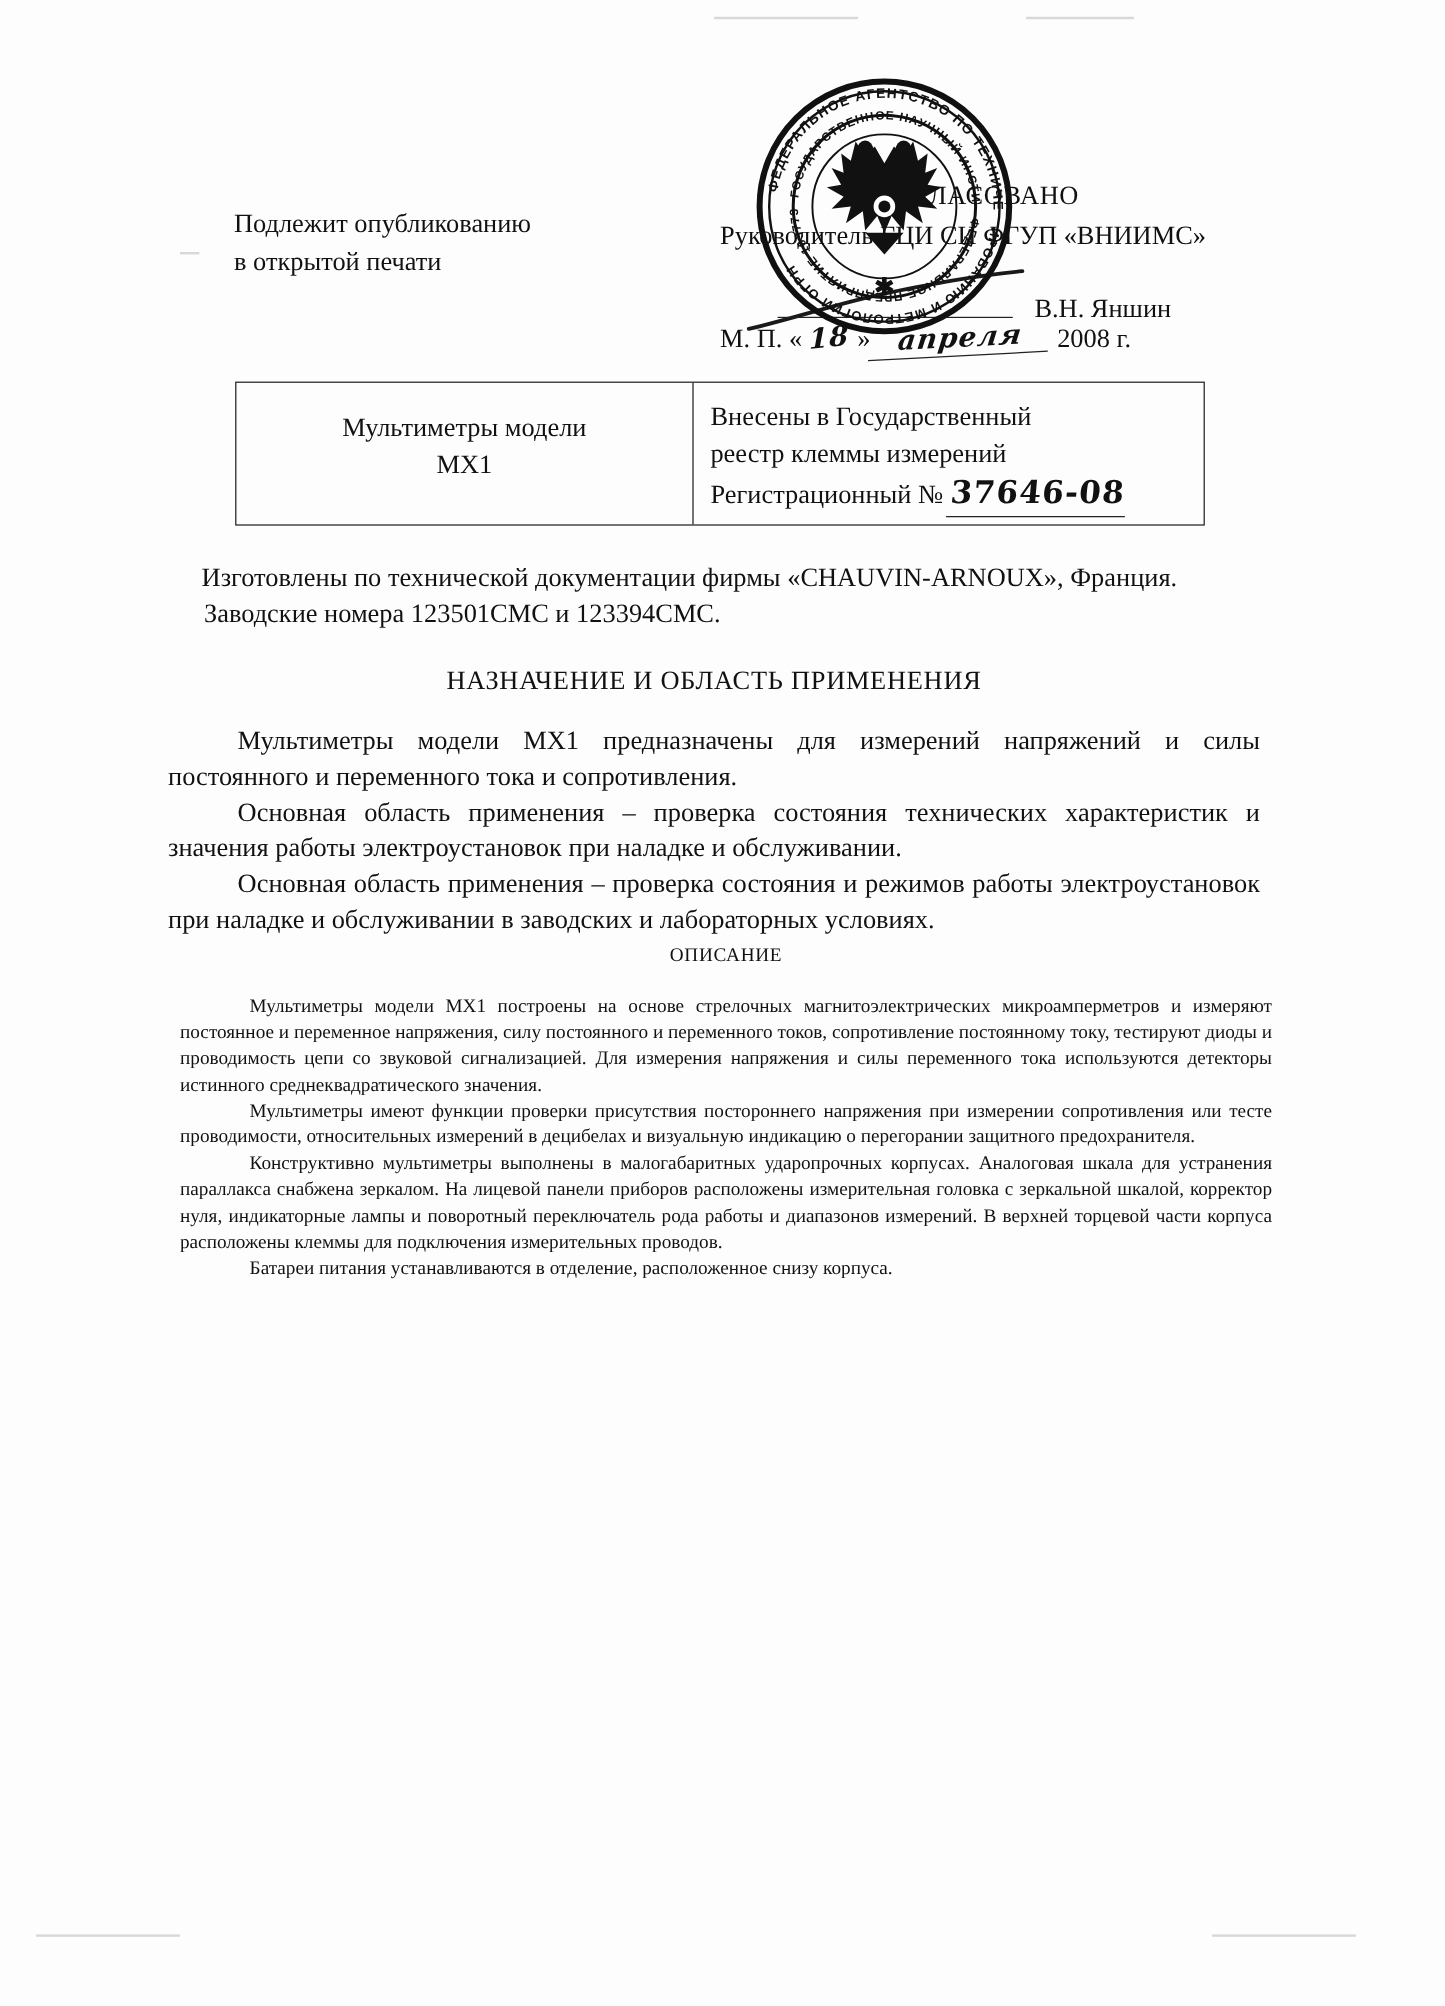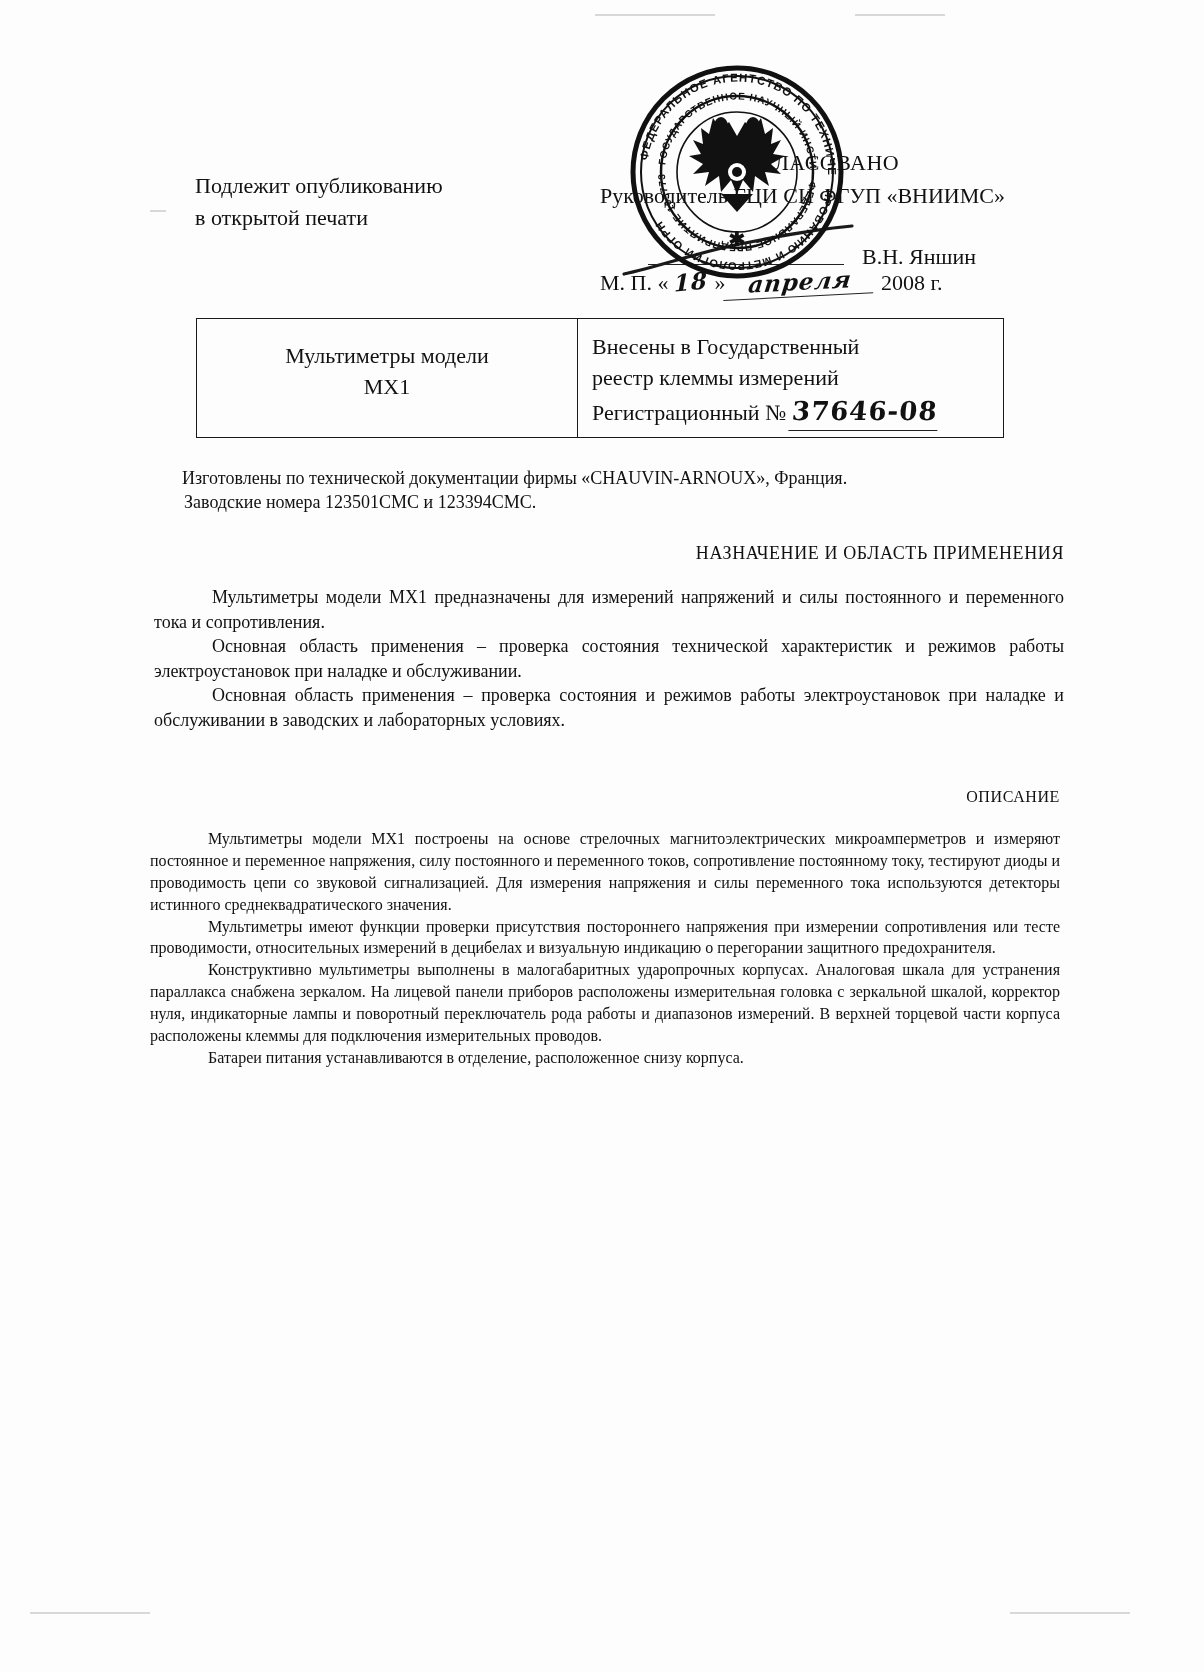--- a/index.html
+++ b/index.html
@@ -167,34 +167,34 @@
     border-bottom: 1.6px solid #222;
     display: inline-block;
     transform: skewX(-5deg);
     padding: 0 2px;
     margin-left: 4px;
   }
 
   
   .body-block {
     position: absolute;
-    left: 154px;
+    left: 140px;
     top: 466px;
     width: 910px;
-    font-size: 18px;
+    font-size: 22px;
     line-height: 1.36;
   }
   .lead-line {
     text-indent: 28px;
   }
   .lead-line2 {
     text-indent: 30px;
   }
   .section-title {
-    text-align: right;
+    text-align: center;
     margin: 26px 0 20px 0;
     letter-spacing: 0.6px;
   }
   p.para {
     margin: 0;
     text-indent: 58px;
     text-align: justify;
     text-justify: inter-word;
   }
   .para + .para { margin-top: 0; }
@@ -291,21 +291,21 @@
     </div>
   </div>
 
   <div class="body-block">
     <div class="lead-line">Изготовлены по технической документации фирмы «CHAUVIN-ARNOUX», Франция.</div>
     <div class="lead-line2">Заводские  номера 123501CMC и 123394CMC.</div>
 
     <div class="section-title">НАЗНАЧЕНИЕ И ОБЛАСТЬ ПРИМЕНЕНИЯ</div>
 
     <p class="para">Мультиметры модели МХ1 предназначены для измерений напряжений и силы постоянного и переменного тока и сопротивления.</p>
-    <p class="para">Основная область применения – проверка состояния технической характеристик и режимов работы электроустановок при наладке и обслуживании.</p>
+    <p class="para">Основная область применения – проверка состояния технических характеристик и значения работы электроустановок при наладке и обслуживании.</p>
     <p class="para">Основная область применения – проверка состояния и режимов работы электроустановок при наладке и обслуживании в заводских и лабораторных условиях.</p>
   </div>
 
   <div class="desc-block">
     <div class="section-title">ОПИСАНИЕ</div>
     <p class="para">Мультиметры модели МХ1 построены на основе стрелочных магнитоэлектрических микроамперметров и измеряют постоянное и переменное напряжения, силу постоянного и переменного токов, сопротивление постоянному току, тестируют диоды и проводимость цепи со звуковой сигнализацией. Для измерения напряжения и силы переменного тока используются детекторы истинного среднеквадратического значения.</p>
     <p class="para"> Мультиметры имеют функции проверки присутствия постороннего напряжения при измерении сопротивления или тесте проводимости, относительных измерений в децибелах и визуальную индикацию о перегорании защитного предохранителя.</p>
     <p class="para">Конструктивно мультиметры выполнены в малогабаритных ударопрочных корпусах. Аналоговая шкала для устранения параллакса снабжена зеркалом. На лицевой панели приборов расположены измерительная головка с зеркальной шкалой, корректор нуля, индикаторные лампы и поворотный переключатель рода работы и диапазонов измерений. В верхней торцевой части корпуса расположены клеммы для подключения измерительных проводов.</p>
     <p class="para">Батареи питания устанавливаются в отделение, расположенное снизу корпуса.</p>
   </div>

